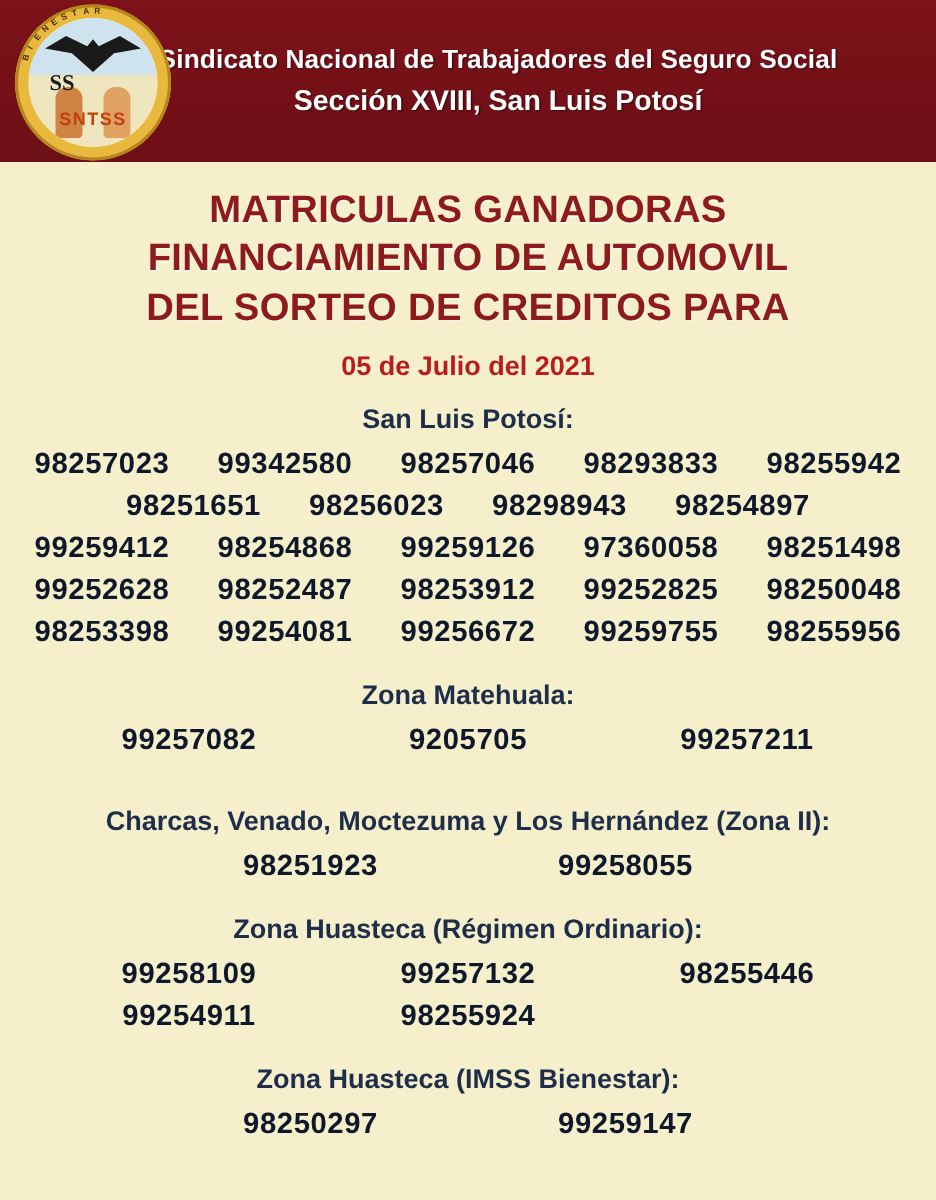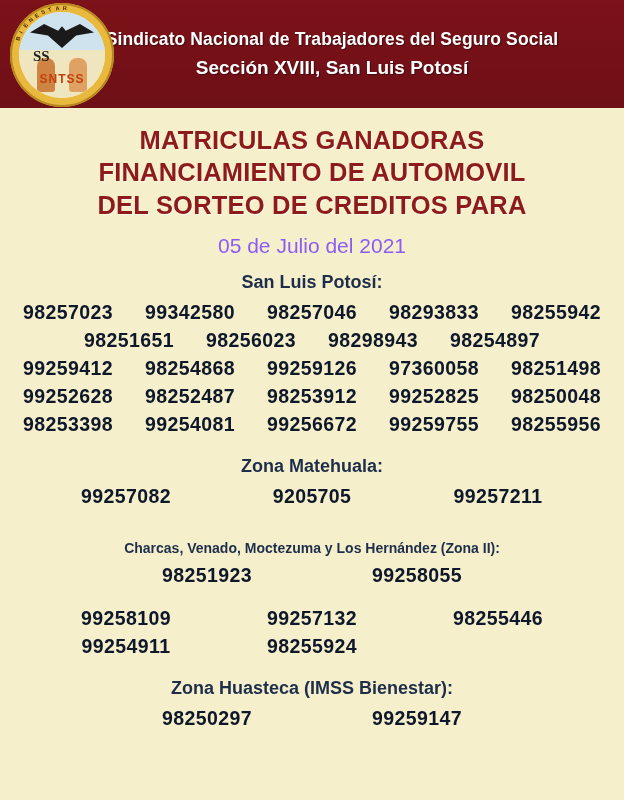--- a/index.html
+++ b/index.html
@@ -153,23 +153,23 @@
   }
   .title-line {
     font-size: 25.5px;
     font-weight: bold;
     letter-spacing: .2px;
     line-height: 1.27;
     text-shadow: 1px 1px 0 rgba(255,255,255,.55);
   }
   .date-line {
     margin-top: 13px;
-    font-size: 21px;
-    font-weight: normal;
-    color: #8b5cf6;
+    font-size: 18px;
+    font-weight: bold;
+    color: #b91c1c;
   }
 
   
   .section {
     margin-top: 14px;
     text-align: center;
   }
   .section-title {
     font-size: 18px;
     font-weight: bold;
@@ -192,21 +192,21 @@
   .grid-slp .num { width: 122px; text-align: center; }
   .row-3 .num { width: 186px; text-align: center; }
   .row-2 .num { width: 210px; text-align: center; }
 
   .sec-mate { margin-top: 20px; }
   .sec-charcas { margin-top: 20px; }
   .sec-huasteca { margin-top: 20px; }
   .sec-bienestar { margin-top: 20px; }
 
   .section-title.wide {
-    font-size: 14px;
+    font-size: 18px;
     margin-top: 32px;
   }
 </style>
 </head>
 <body>
 
 <div class="page">
 
   <div class="header">
 
@@ -296,20 +296,21 @@
 
   <div class="section sec-charcas">
     <div class="section-title wide">Charcas, Venado, Moctezuma y Los Hernández (Zona II):</div>
     <div class="num-row row-2">
       <span class="num">98251923</span>
       <span class="num">99258055</span>
     </div>
   </div>
 
   <div class="section sec-huasteca">
+    <div class="section-title">Zona Huasteca (Régimen Ordinario):</div>
     <div class="num-row row-3">
       <span class="num">99258109</span>
       <span class="num">99257132</span>
       <span class="num">98255446</span>
     </div>
     <div class="num-row row-3">
       <span class="num">99254911</span>
       <span class="num">98255924</span>
       <span class="num"></span>
     </div>

